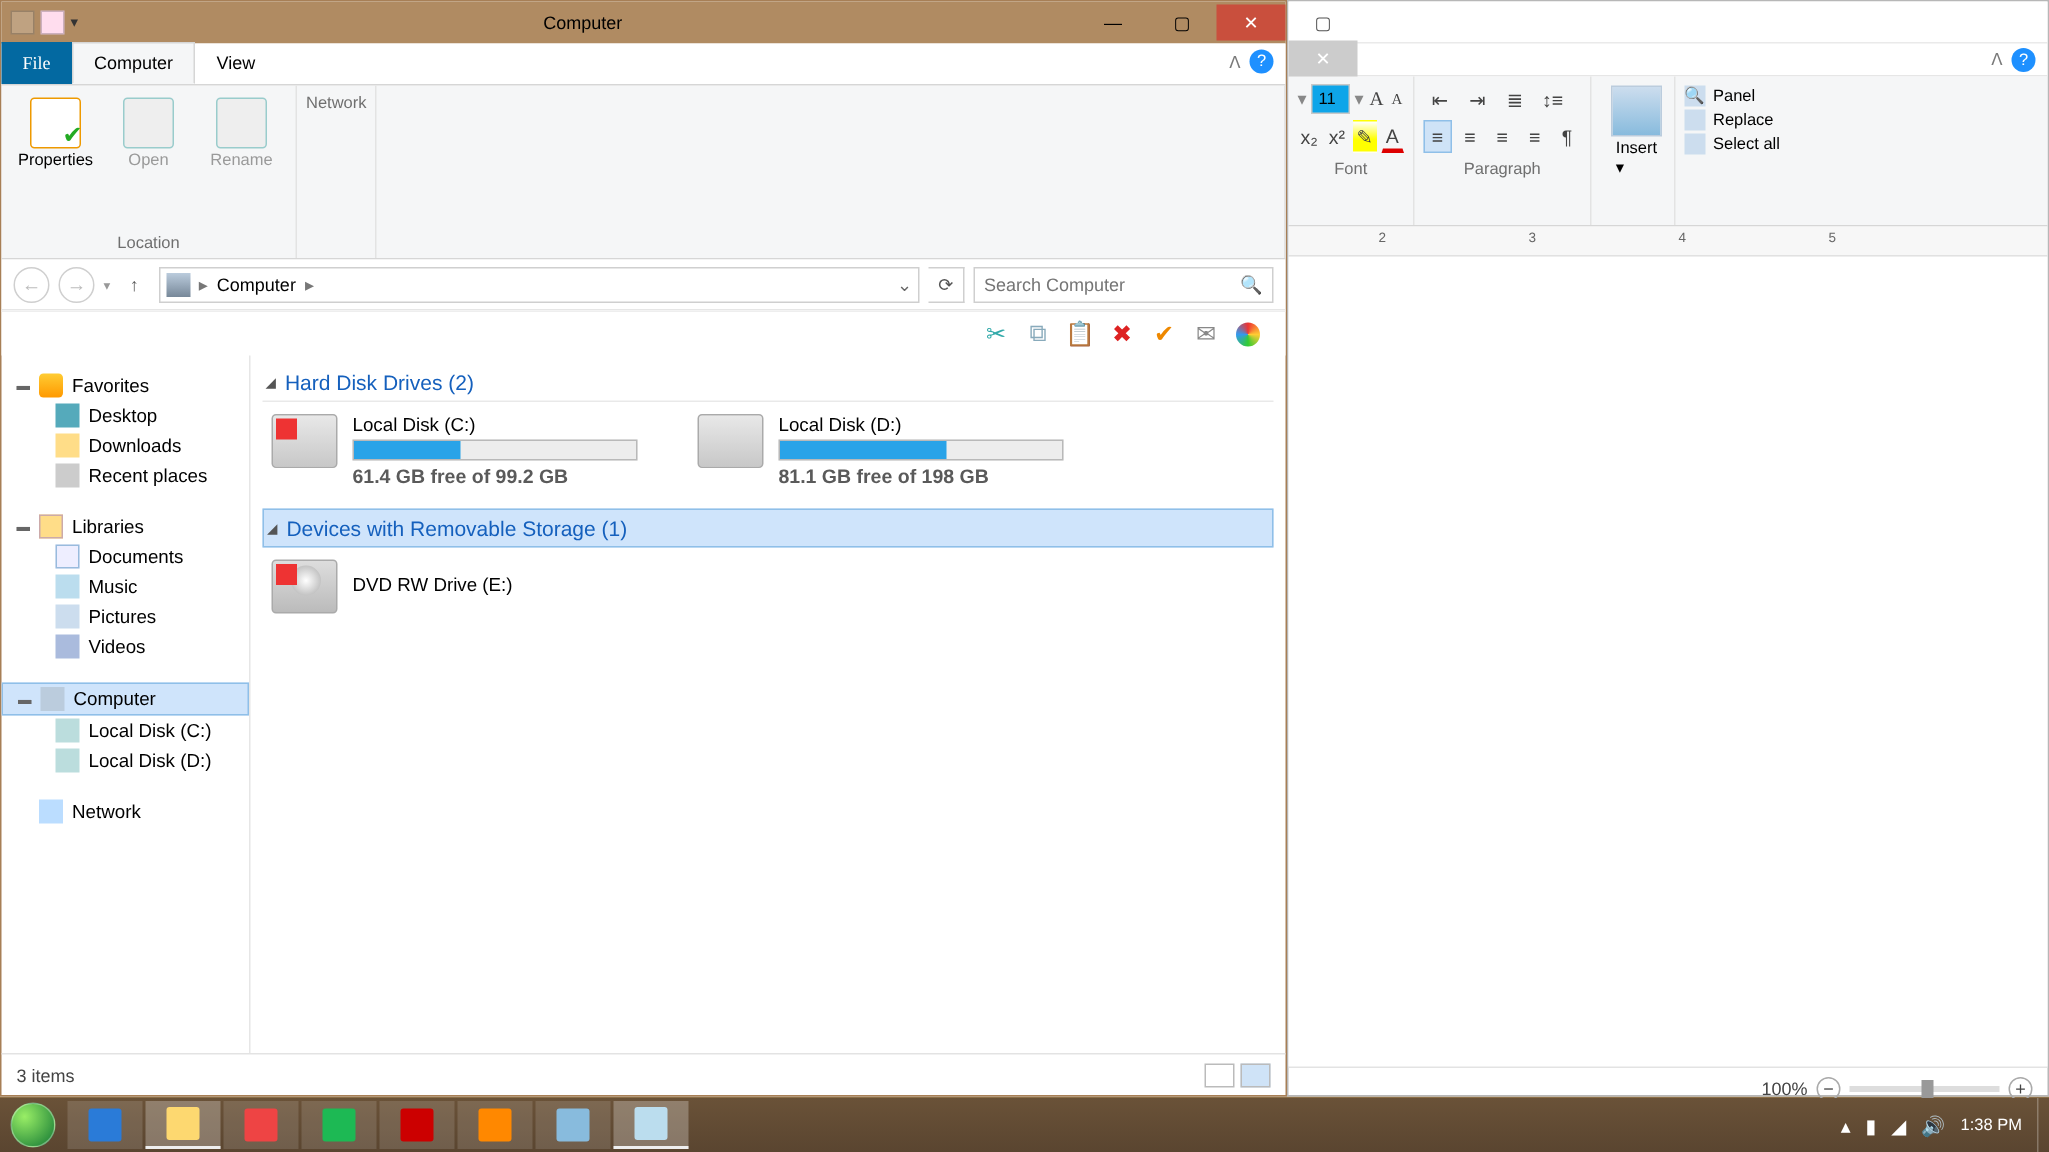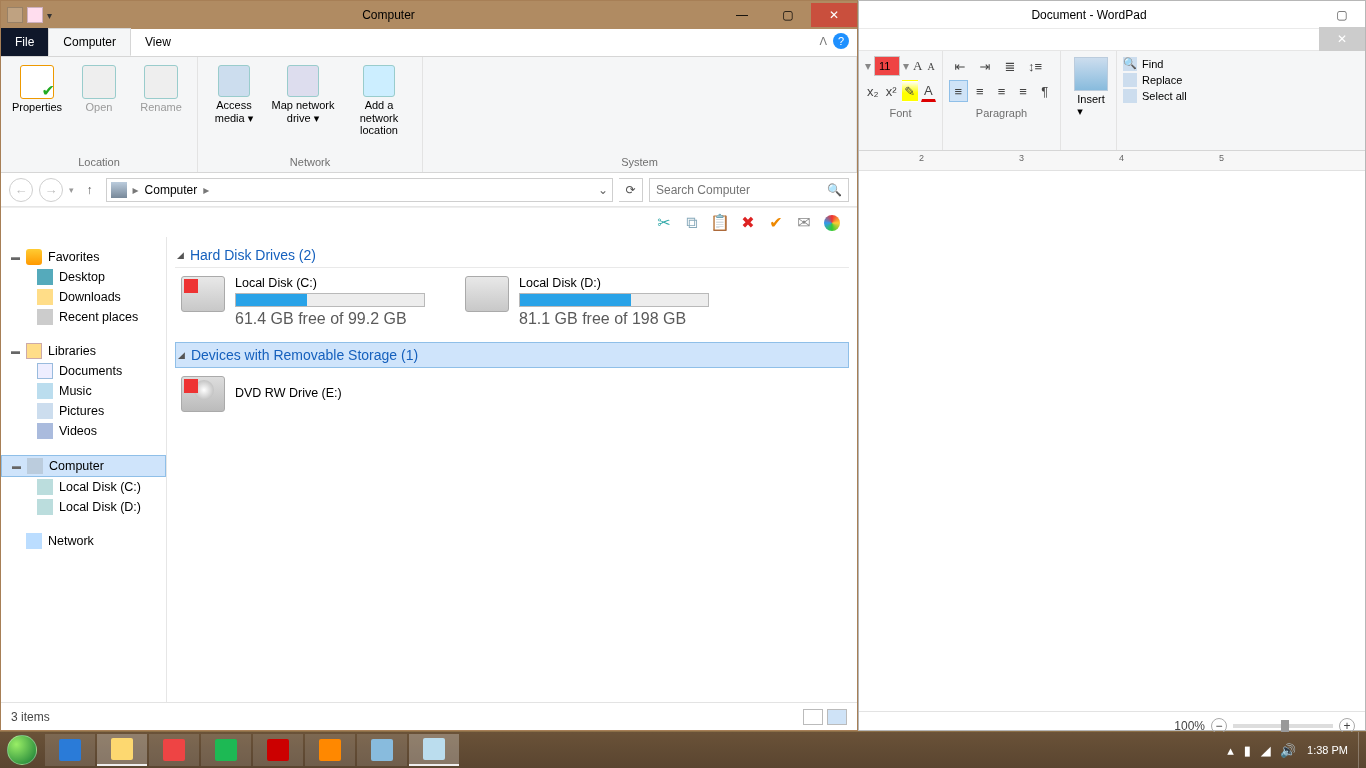--- a/index.html
+++ b/index.html
@@ -16,21 +16,21 @@
 }
 .explorer .titlebar .quick { display:flex; align-items:center; gap:4px; padding:0 6px; }
 .explorer .titlebar .quick .qicon { width:16px; height:16px; background:#fff3; border:1px solid #0003; }
 .explorer .titlebar .title { flex:1; text-align:center; font-size:12px; }
 .explorer .titlebar .winbtns { display:flex; }
 .winbtn { width:46px; height:24px; display:flex; align-items:center; justify-content:center; color:#000; font-size:12px; cursor:pointer; }
 .winbtn.close { background:#c94f3d; color:#fff; }
 
 .tabsrow { height:28px; background:#fff; border-bottom:1px solid #d6d6d6; display:flex; align-items:flex-end; position:relative; }
 .tab { height:28px; padding:0 14px; display:flex; align-items:center; font-size:12px; cursor:pointer; }
-.tab.file { background:#0f172a; color:#fff; }
+.tab.file { background:#0369a1; color:#fff;font-family:Liberation Serif, serif; }
 .tab.active { background:#f5f6f7; border:1px solid #d6d6d6; border-bottom:1px solid #f5f6f7; }
 .tabsrow .help { position:absolute; right:8px; top:4px; display:flex; gap:6px; align-items:center; }
 .help .chev { color:#7a7a7a; font-size:11px; cursor:pointer; }
 .help .q { width:16px; height:16px; border-radius:50%; background:#1e90ff; color:#fff; display:flex; align-items:center; justify-content:center; font-size:11px; cursor:pointer; }
 
 .ribbon { height:116px; background:#f5f6f7; border-bottom:1px solid #d6d6d6; display:flex; }
 .rgroup { border-right:1px solid #e3e3e3; padding:4px 6px 0 6px; display:flex; flex-direction:column; }
 .rgroup .btns { display:flex; gap:2px; flex:1; }
 .rgroup .glabel { text-align:center; color:#6f6f6f; font-size:11px; padding:2px 0 4px; }
 .rbtn { width:60px; display:flex; flex-direction:column; align-items:center; gap:2px; padding:4px 2px; cursor:pointer; font-size:11px; text-align:center; line-height:1.15; }
@@ -84,21 +84,21 @@
 .catrow.sel { background:#cfe4fb; border:1px solid #8fbfe8; }
 .drives { display:flex; gap:24px; padding:8px 6px 14px 6px; flex-wrap:wrap; }
 .drive { display:flex; gap:10px; width:260px; cursor:pointer; }
 .drive .dicon { width:44px; height:36px; background:linear-gradient(#e8e8e8,#c8c8c8); border:1px solid #aaa; border-radius:3px; position:relative; }
 .drive .dicon::after { content:""; position:absolute; top:2px; left:2px; width:14px; height:14px; background:#e33; }
 .drive.d2 .dicon::after { display:none; }
 .drive .dinfo { flex:1; }
 .drive .dname { font-size:12.5px; margin-bottom:3px; }
 .bar { width:190px; height:14px; border:1px solid #b9b9b9; background:#ededed; margin-bottom:3px; }
 .bar .fill { height:100%; background:#29a3e8; }
-.dspace { font-size:16px; color:#5a5a5a; }
+.dspace { font-size:13px; color:#5a5a5a;font-weight:bold; }
 .dvd .dicon { background:linear-gradient(#ddd,#bbb); }
 .dvd .dicon::before { content:""; position:absolute; top:3px; left:12px; width:20px; height:20px; border-radius:50%; background:radial-gradient(#fff,#aaa); }
 
 .statusbar { height:28px; border-top:1px solid #e3e3e3; display:flex; align-items:center; padding:0 10px; font-size:12px; color:#444; }
 .statusbar .viewbtns { margin-left:auto; display:flex; gap:4px; }
 .viewbtns .vb { width:20px; height:16px; border:1px solid #bbb; cursor:pointer; }
 .viewbtns .vb.active { background:#cfe3f7; }
 
 
 .wordpad {
@@ -108,21 +108,21 @@
 .wordpad .titlebar { height:28px; background:#fff; display:flex; align-items:center; position:relative; border-bottom:1px solid #eaeaea; }
 .wordpad .titlebar .title { flex:1; text-align:center; font-size:12px; }
 .wordpad .winbtn { color:#555; }
 .wordpad .winbtn.close { background:#ccc; color:#fff; }
 
 .wordpad .tabsrow2 { height:22px; background:#fff; display:flex; justify-content:flex-end; align-items:center; padding:0 8px; gap:6px; border-bottom:1px solid #e6e6e6; }
 .wordpad .ribbon2 { height:100px; background:#f5f6f7; border-bottom:1px solid #d6d6d6; display:flex; }
 .rgroup2 { border-right:1px solid #e3e3e3; padding:4px 6px 0 6px; display:flex; flex-direction:column; }
 .rgroup2 .row { display:flex; gap:3px; align-items:center; margin-bottom:3px; }
 .rgroup2 .glabel { text-align:center; color:#6f6f6f; font-size:11px; padding:2px 0 4px; }
-.wp-input { height:20px; border:1px solid #c8c8c8; background:#ef4444; font-size:11px; padding:0 4px; }
+.wp-input { height:20px; border:1px solid #c8c8c8; background:#0ea5e9; font-size:11px; padding:0 4px; }
 .wpbtn { width:22px; height:22px; border:1px solid transparent; display:flex; align-items:center; justify-content:center; font-size:13px; cursor:pointer; color:#444; }
 .wpbtn.blue { background:#cfe3f7; border-color:#8fbfe8; }
 .bigbtn { width:48px; display:flex; flex-direction:column; align-items:center; gap:2px; font-size:11px; cursor:pointer; padding:2px; }
 .bigbtn .bicon { width:34px; height:34px; background:#dce6f0; border:1px solid #bcd; }
 .editlist { display:flex; flex-direction:column; gap:2px; font-size:11px; padding-top:2px; }
 .editlist .eitem { display:flex; align-items:center; gap:5px; cursor:pointer; }
 .editlist .eicon { width:14px; height:14px; background:#cde; }
 
 .ruler { height:20px; background:#f7f7f7; border-bottom:1px solid #e1e1e1; position:relative; font-size:9px; color:#666; }
 .ruler .mark { position:absolute; top:2px; }
@@ -190,41 +190,26 @@
         </div>
         <div class="rbtn disabled">
           <div class="ricon" style="background:#eee"></div>
           <span>Rename</span>
         </div>
       </div>
       <div class="glabel">Location</div>
     </div>
 
     <div class="rgroup">
-      <div class="btns">
-        <div class="rbtn small">
-          <div class="ricon" style="background:#cde"></div>
-          <span><span>Access media</span> ▾</span>
-        </div>
-        <div class="rbtn small" style="width:74px">
-          <div class="ricon" style="background:#dde"></div>
-          <span><span>Map network drive</span> ▾</span>
-        </div>
-        <div class="rbtn small" style="width:74px">
-          <div class="ricon" style="background:#cef"></div>
-          <span>Add a network location</span>
-        </div>
-      </div>
       <div class="glabel">Network</div>
     </div>
 
     <div class="rgroup" style="flex:1">
       <div class="btns">
       </div>
-      <div class="glabel">System</div>
     </div>
   </div>
 
   <div class="addrrow">
     <div class="navbtn">←</div>
     <div class="navbtn">→</div>
     <span style="color:#999;font-size:9px;cursor:pointer">▾</span>
     <div class="uparrow">↑</div>
     <div class="addrbar">
       <div class="aicon" style="background:linear-gradient(#bcd,#789)"></div>
@@ -366,21 +351,20 @@
     <span>3 items</span>
     <div class="viewbtns">
       <div class="vb"></div>
       <div class="vb active"></div>
     </div>
   </div>
 </div>
 
 <div class="wordpad">
   <div class="titlebar">
-    <div class="title">Document - WordPad</div>
     <div class="winbtns">
       <div class="winbtn">—</div>
       <div class="winbtn">▢</div>
       <div class="winbtn close">✕</div>
     </div>
   </div>
   <div class="tabsrow2">
     <span class="chev" style="color:#7a7a7a;font-size:11px;cursor:pointer">ⴷ</span>
     <span class="q" style="width:16px;height:16px;border-radius:50%;background:#1e90ff;color:#fff;display:flex;align-items:center;justify-content:center;font-size:11px;cursor:pointer">?</span>
   </div>
@@ -425,21 +409,21 @@
         <div class="bicon" style="background:linear-gradient(#cde,#8bd)"></div>
         <span><span>Insert</span><br>▾</span>
       </div>
       <div class="glabel" style="visibility:hidden">.</div>
     </div>
 
     <div class="rgroup2" style="flex:1;border-right:none">
       <div class="editlist">
         <div class="eitem">
             <span class="eicon">🔍</span>
-            <span>Find</span>
+            <span>Panel</span>
           </div>
         <div class="eitem">
             <span class="eicon"></span>
             <span>Replace</span>
           </div>
         <div class="eitem">
             <span class="eicon"></span>
             <span>Select all</span>
           </div>
       </div>

